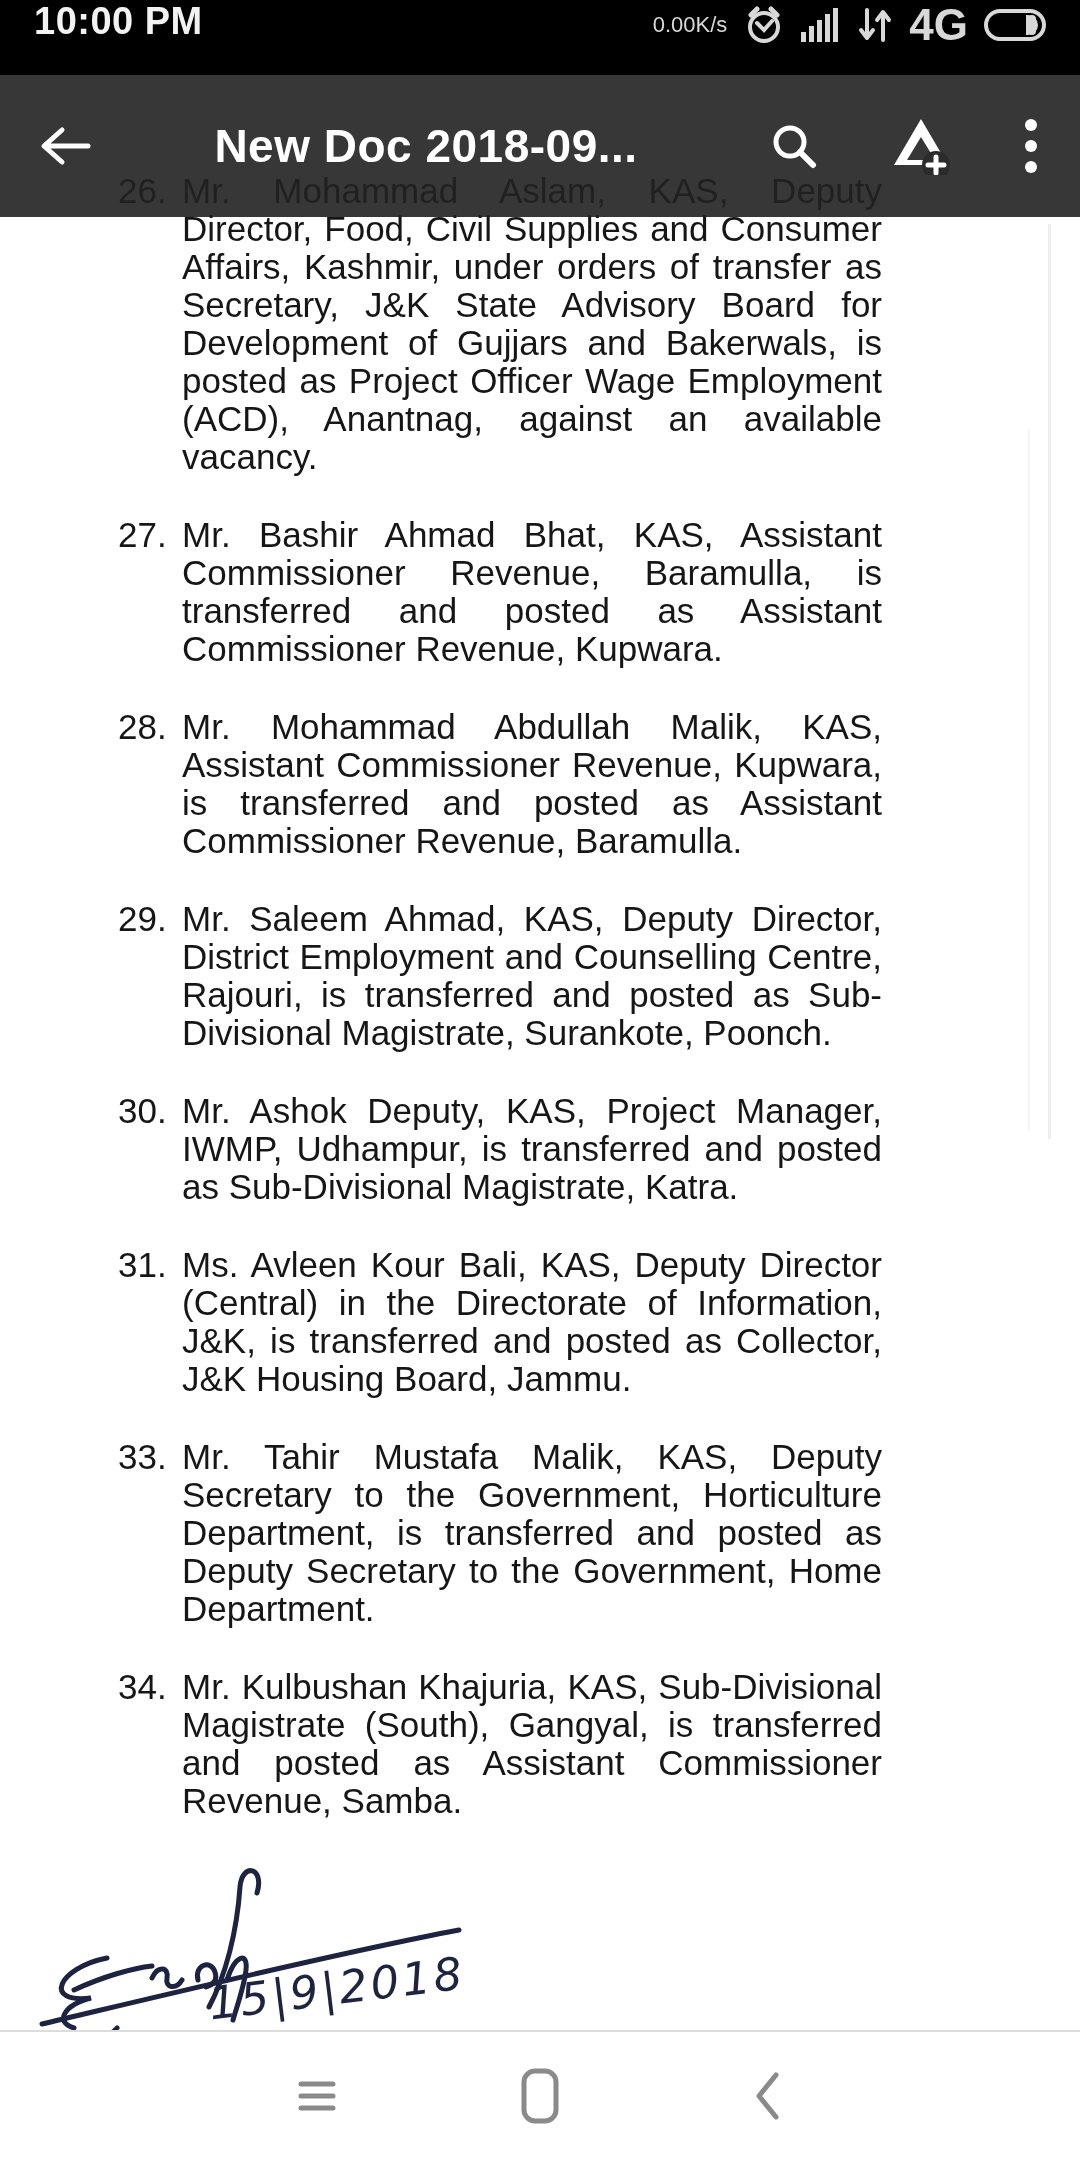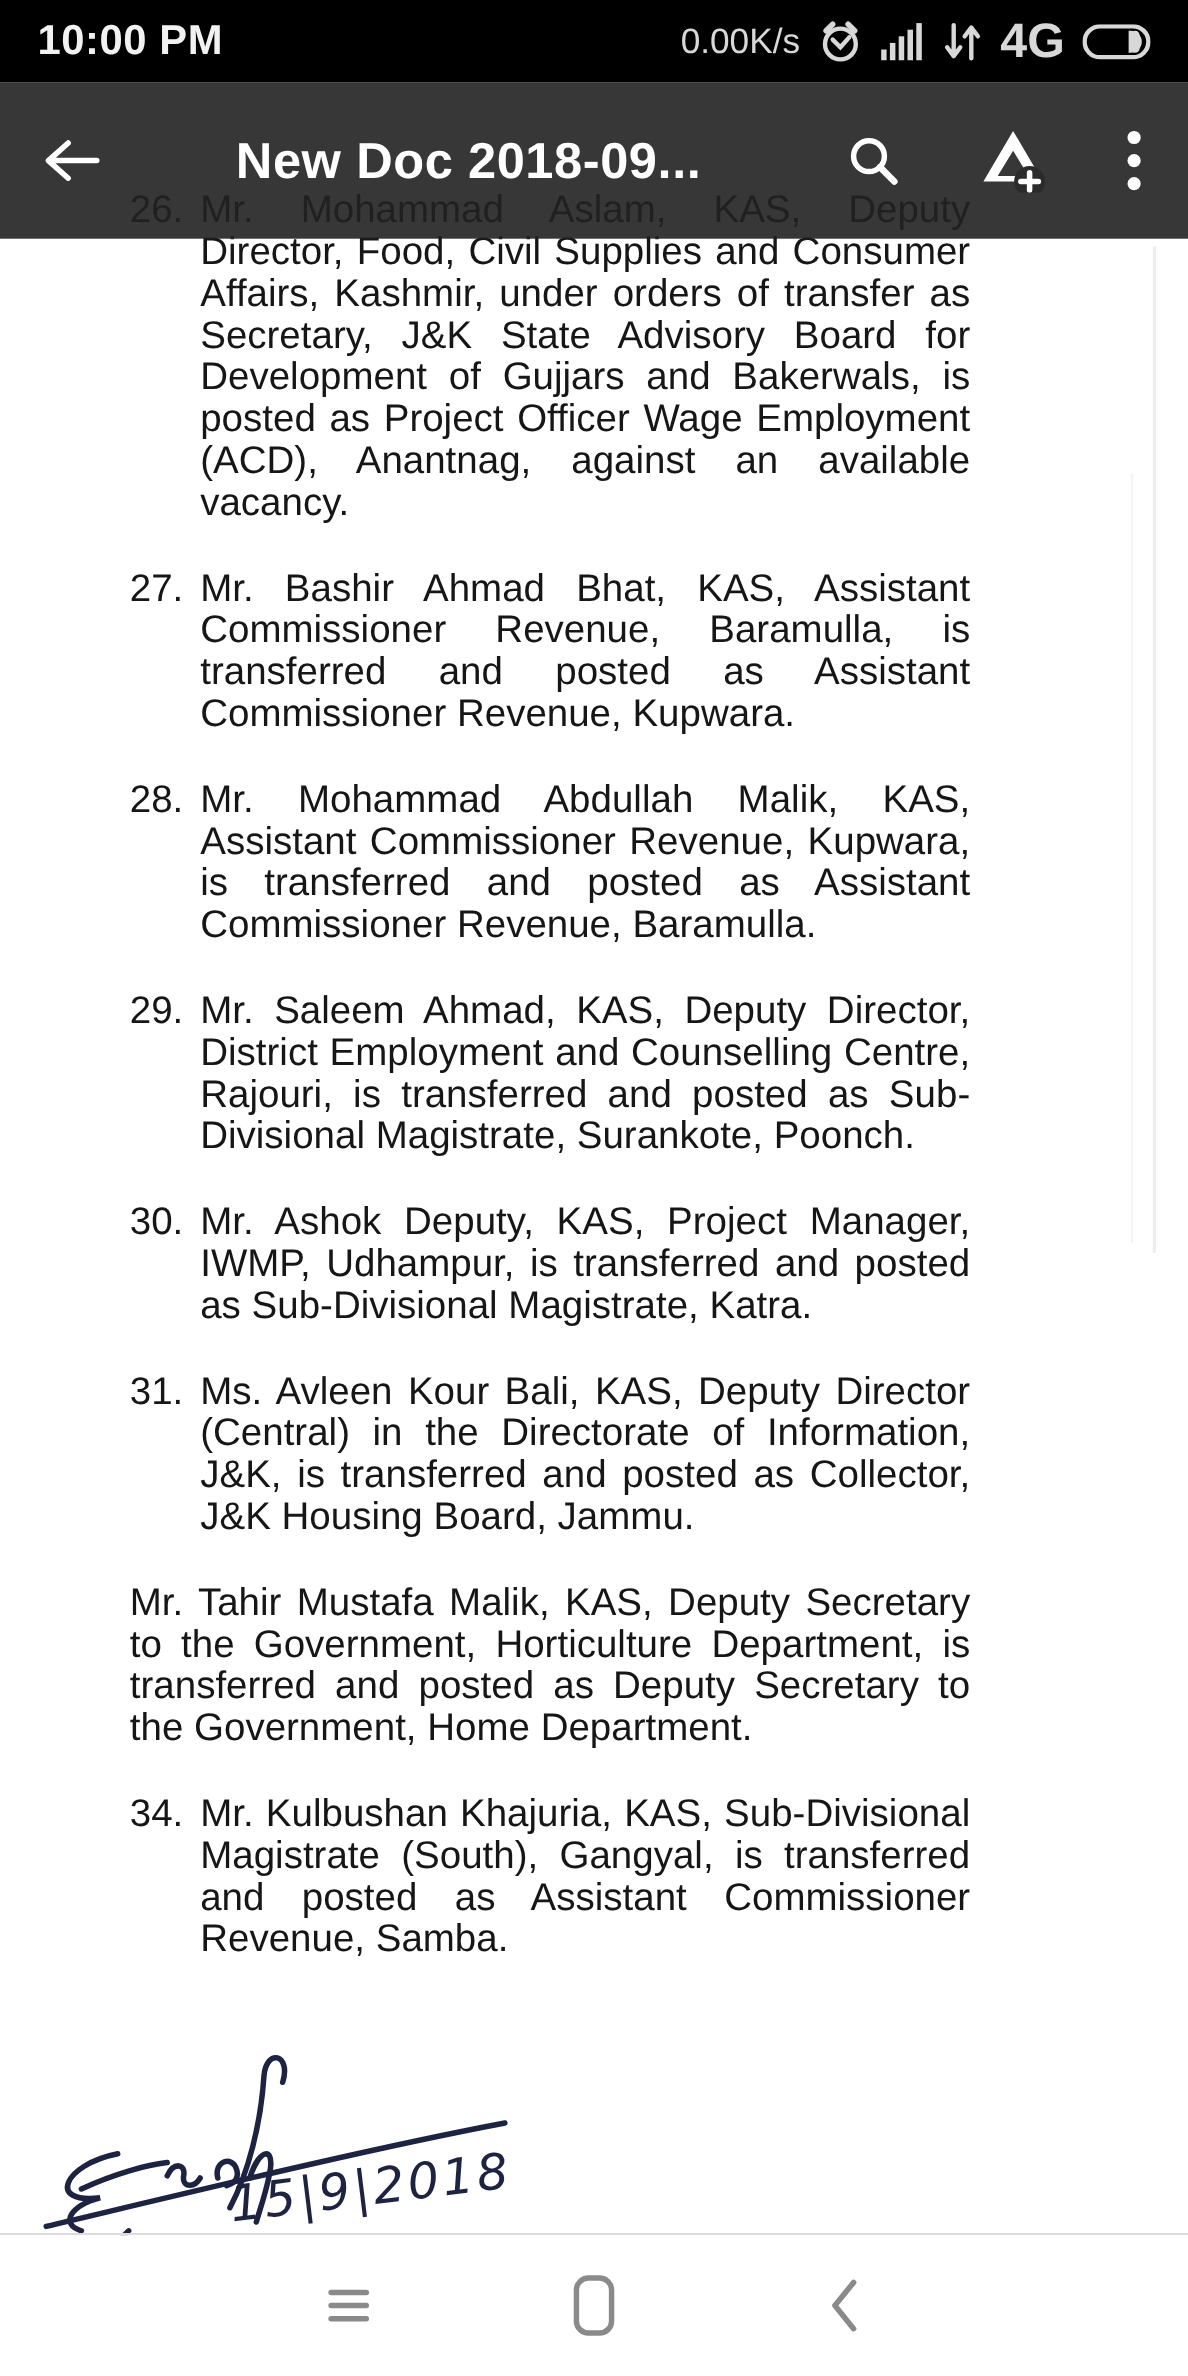--- a/index.html
+++ b/index.html
@@ -3,25 +3,25 @@
 <meta charset="utf-8">
 <style>
   html,body{margin:0;padding:0;}
   body{
     width:1080px;height:2160px;position:relative;overflow:hidden;
     background:#ffffff;font-family:"Liberation Sans",sans-serif;
   }
   
   .status-bar{
     position:absolute;top:0;left:0;width:1080px;height:75px;background:#000;
-    display:flex;align-items:center;box-sizing:border-box;padding:0 34px;z-index:40;
+    display:flex;align-items:flex-start;box-sizing:border-box;padding:0 34px;z-index:40;
   }
   .sb-time{color:#f2f2f2;font-size:38px;font-weight:600;letter-spacing:.5px;}
   .sb-right{margin-left:auto;display:flex;align-items:center;gap:16px;color:#d8d8d8;}
-  .sb-speed{font-size:32px;font-weight:500;}
+  .sb-speed{font-size:22px;font-weight:500;}
   .sb-net{font-size:44px;font-weight:700;}
   .sb-icon{display:block;}
   
   .app-bar{
     position:absolute;top:75px;left:0;width:1080px;height:142px;
     background:rgba(33,33,33,0.90);z-index:30;
     display:flex;align-items:center;box-sizing:border-box;padding:0 42px 0 38px;
   }
   .ab-title{
     flex:1;text-align:center;color:#fff;font-size:46px;font-weight:700;
@@ -84,20 +84,21 @@
         <div class="para-text">Mr. Ashok Deputy, KAS, Project Manager, IWMP, Udhampur, is transferred and posted as Sub-Divisional Magistrate, Katra.</div>
       </div>
 
       <div class="para">
         <div class="para-num">31.</div>
         <div class="para-text">Ms. Avleen Kour Bali, KAS, Deputy Director (Central) in the Directorate of Information, J&amp;K, is transferred and posted as Collector, J&amp;K Housing Board, Jammu.</div>
       </div>
 
 
       <div class="para">
+        <div class="para-num">33.</div>
         <div class="para-text">Mr. Tahir Mustafa Malik, KAS, Deputy Secretary to the Government, Horticulture Department, is transferred and posted as Deputy Secretary to the Government, Home Department.</div>
       </div>
 
       <div class="para">
         <div class="para-num">34.</div>
         <div class="para-text">Mr. Kulbushan Khajuria, KAS, Sub-Divisional Magistrate (South), Gangyal, is transferred and posted as Assistant Commissioner Revenue, Samba.</div>
       </div>
     </div>
 </div>
 

